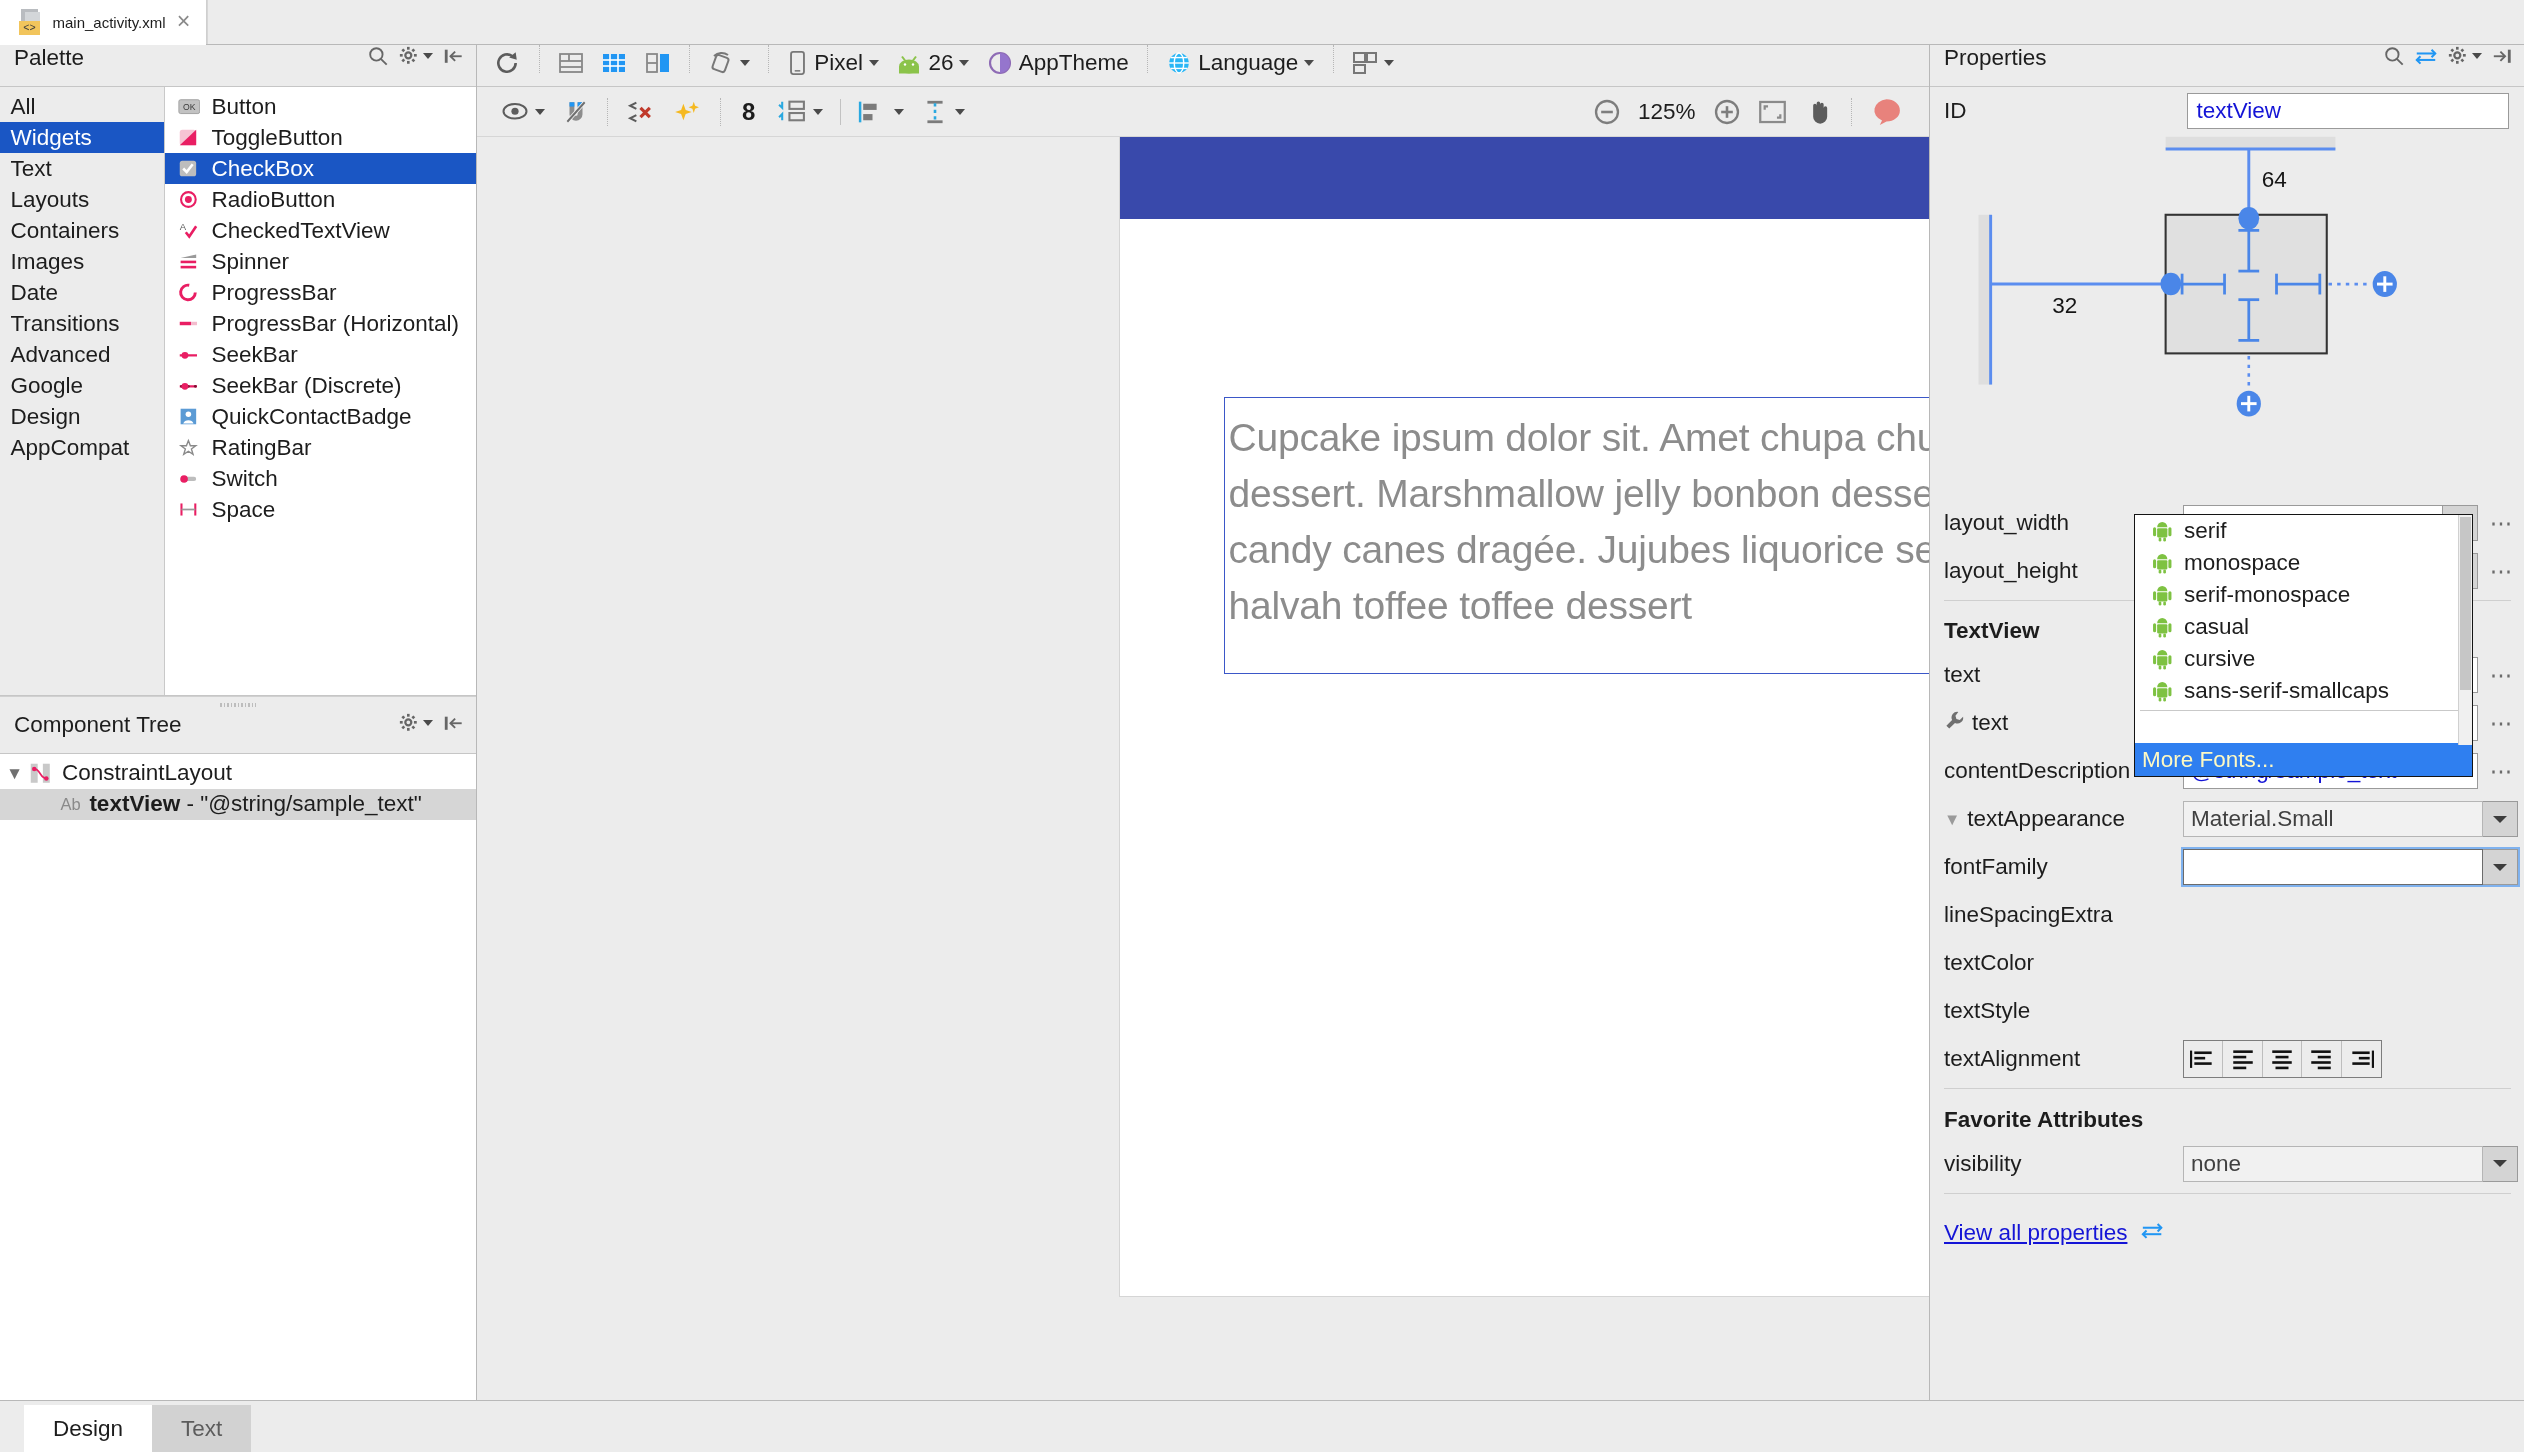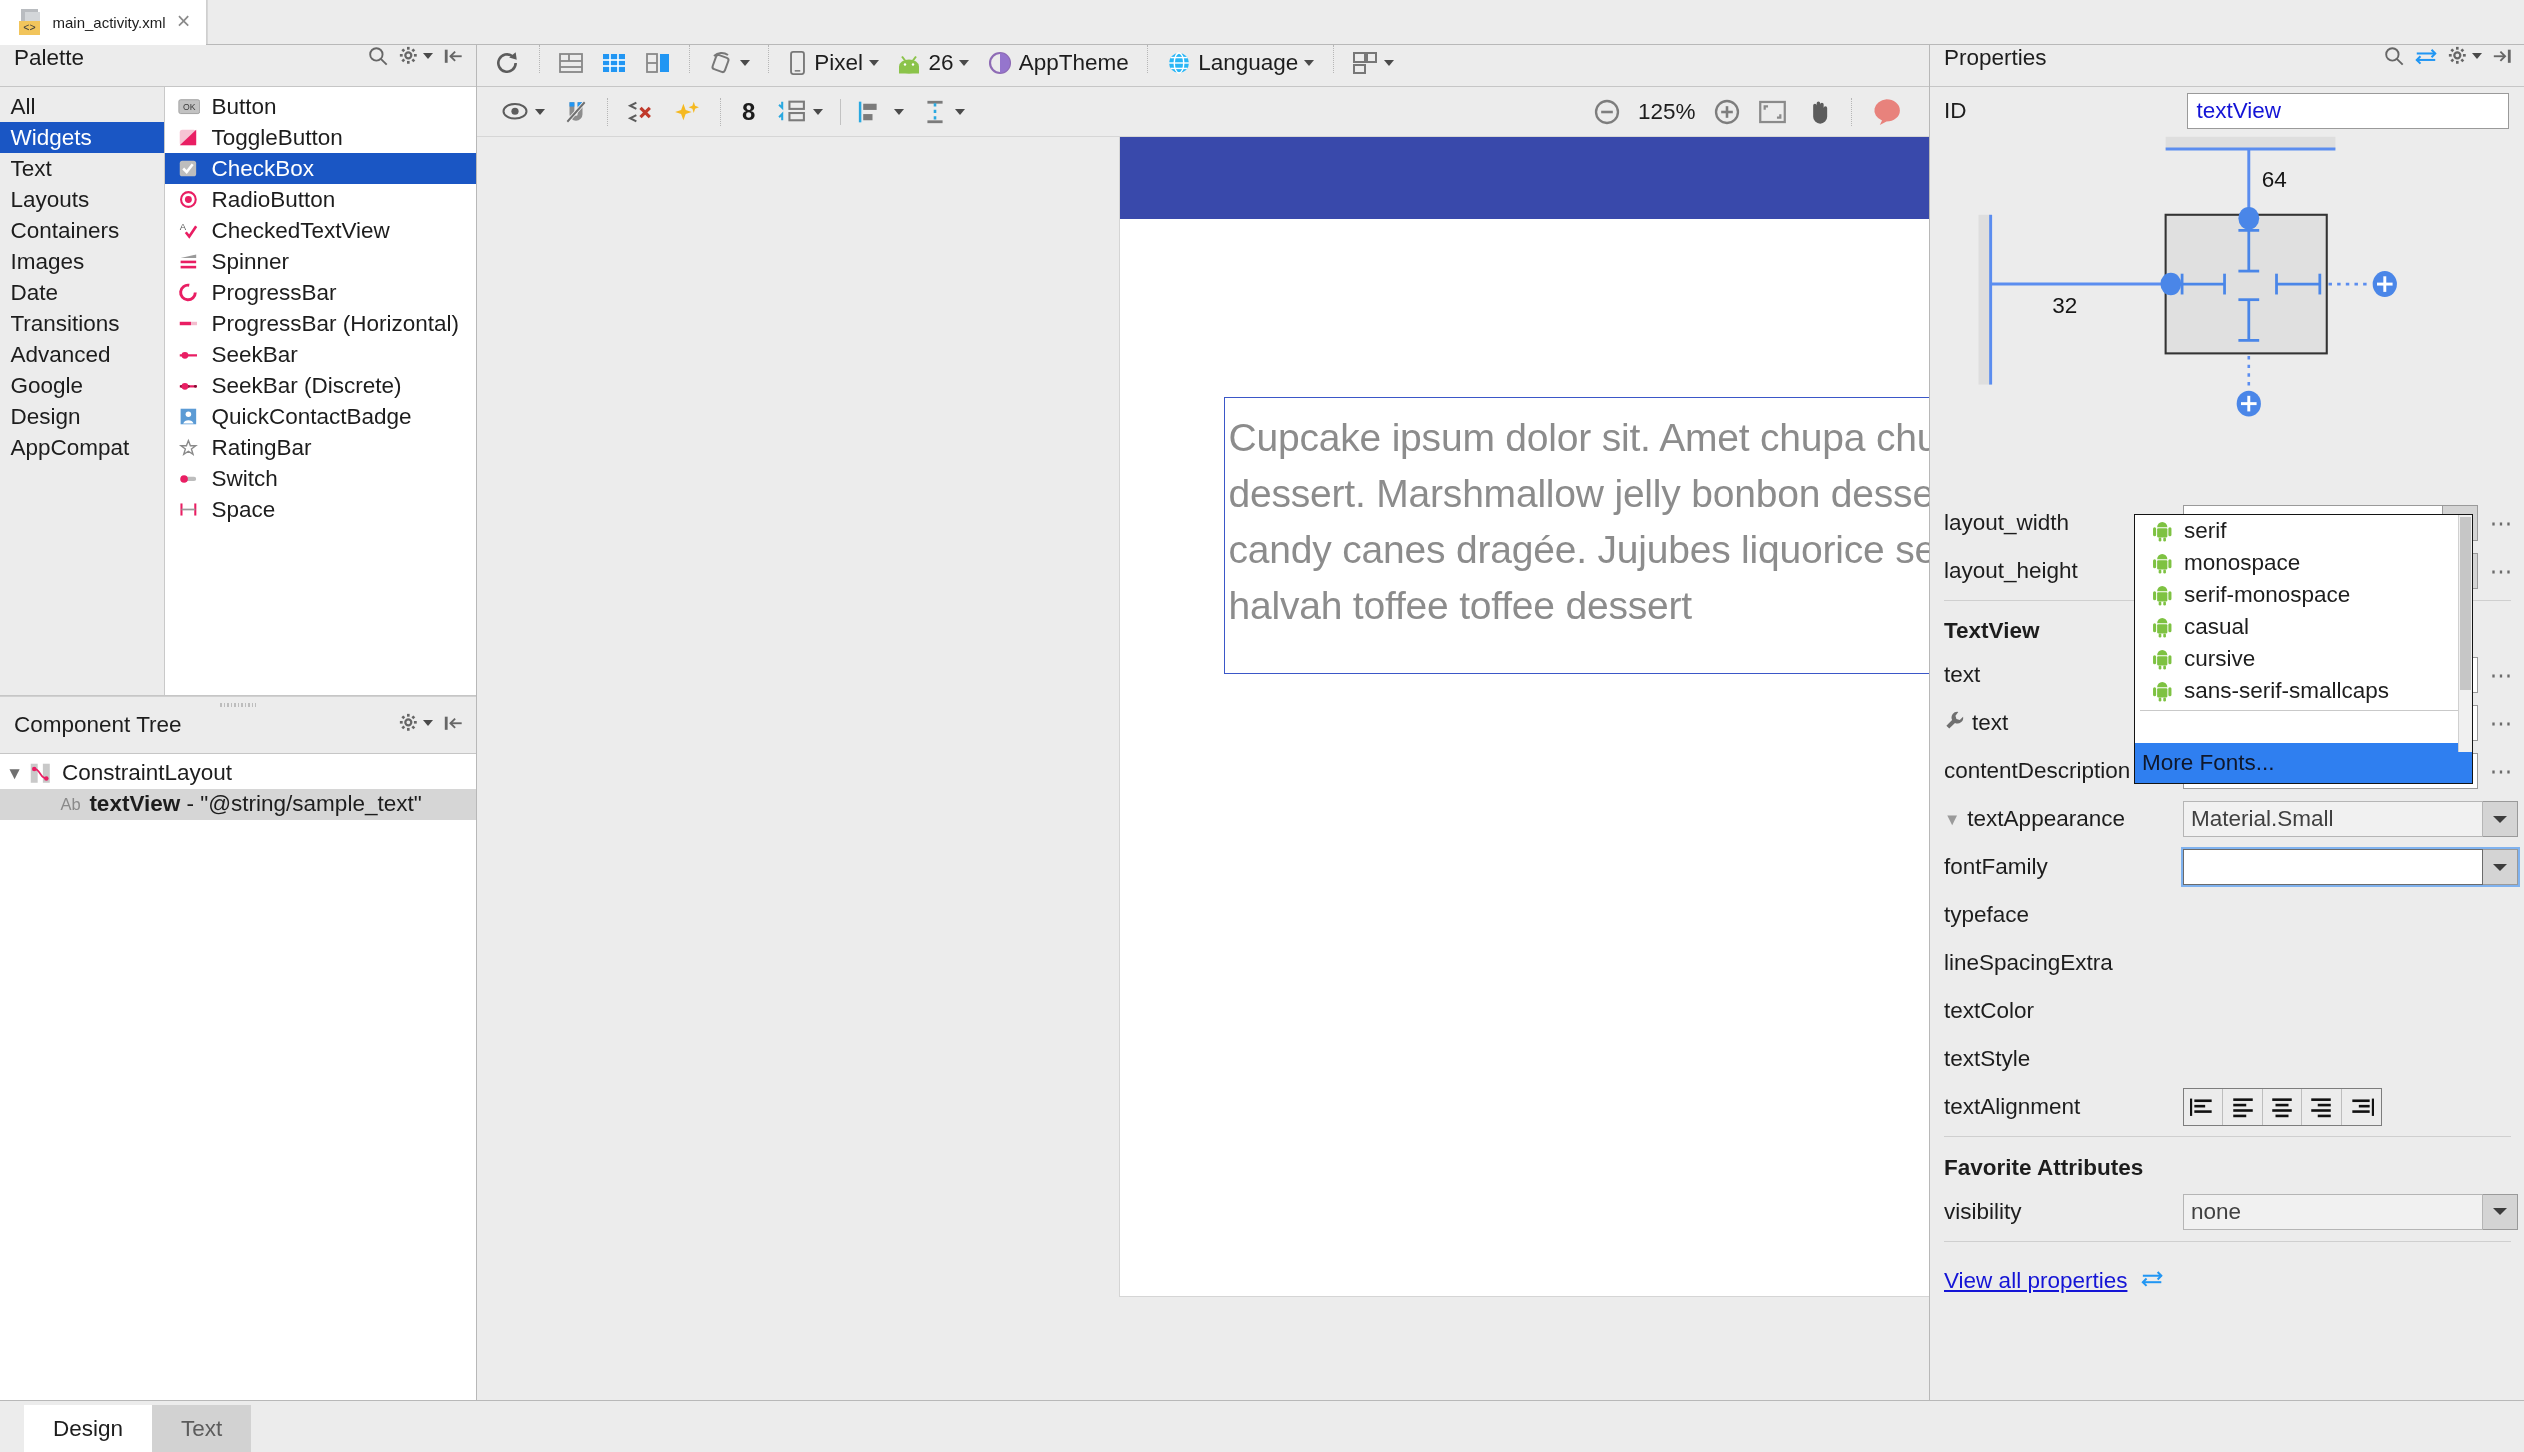--- a/index.html
+++ b/index.html
@@ -125,21 +125,21 @@
   .align-btn:last-child{border-right:0;}
   .viewall { padding:21px 0 0 14px; }
   .viewall a { color:#1414d6; text-decoration:underline; font-size:22.5px; }
 
   
   .dd-popup {
     position:absolute; left:204px; top:427px; width:339px;
     background:#ffffff; border:1.7px solid #141414; z-index:60;
   }
   .dd-item { height:32px; display:flex; align-items:center; gap:10.4px; padding-left:16px; font-size:22.5px; white-space:nowrap;}
-  .dd-item.more { background:#2f7ff0; color:#0f172a; height:40px; padding-left:7px;margin-top:33px; }
+  .dd-item.more { background:#2f7ff0; color:#fef9c3; height:33px; padding-left:7px;margin-top:33px; }
   .dd-sep { height:0.9px; background:#c9c9c9; margin:2.6px 5.2px 1.7px 5.2px;}
   .dd-scroll { position:absolute; right:0; top:0; width:14px; bottom:31px; background:#f0f0f0; border-left:0.9px solid #d0d0d0;}
   .dd-thumb { position:absolute; left:0.9px; top:1.7px; width:11.3px; height:173px; background:#c6c6c6; }
   .droid { width:22.5px; height:22.5px; flex:0 0 22.5px; }
 
   
   .bottom { height:52px; background:#ececec; border-top:0.9px solid #b8b8b8; display:flex; align-items:flex-end; flex:0 0 52px;}
   .btab { height:47px; padding:0 29px; display:flex; align-items:center; font-size:22.5px; }
   .btab.active { background:#ffffff; color:#1d1d1d; }
   .btab.inactive { background:#d2d2d2; color:#5c5c5c; }
@@ -781,23 +781,20 @@
           <span class="lbl">fontFamily</span>
           <span class="ctl" style="outline:2.6px solid #7fb2ef;outline-offset:0">
             <span class="tfield" style="border-color:#6b6b6b"></span>
             <span class="ddbtn">
                 <span class="caret"></span>
               </span>
           </span>
         </div>
 
         <div class="prow">
-          <span class="lbl">typeface</span>
-        </div>
-        <div class="prow">
           <span class="lbl">lineSpacingExtra</span>
         </div>
         <div class="prow">
           <span class="lbl">textColor</span>
         </div>
         <div class="prow">
           <span class="lbl">textStyle</span>
         </div>
         <div class="prow">
           <span class="lbl">textAlignment</span>

